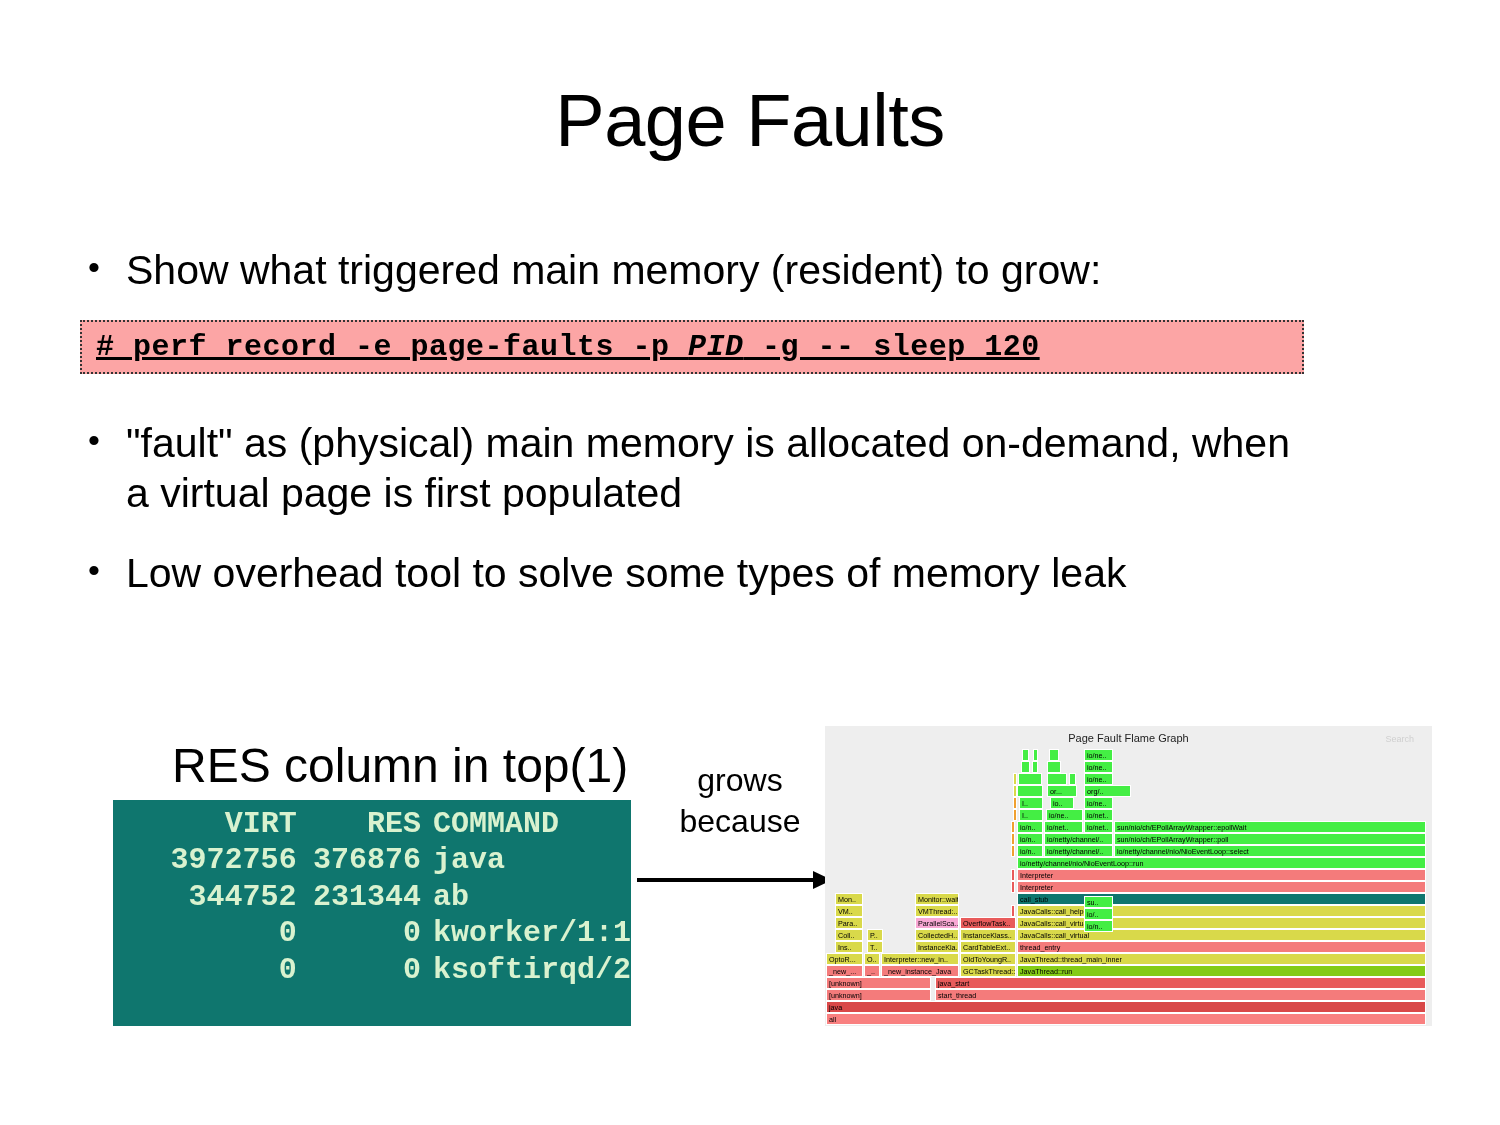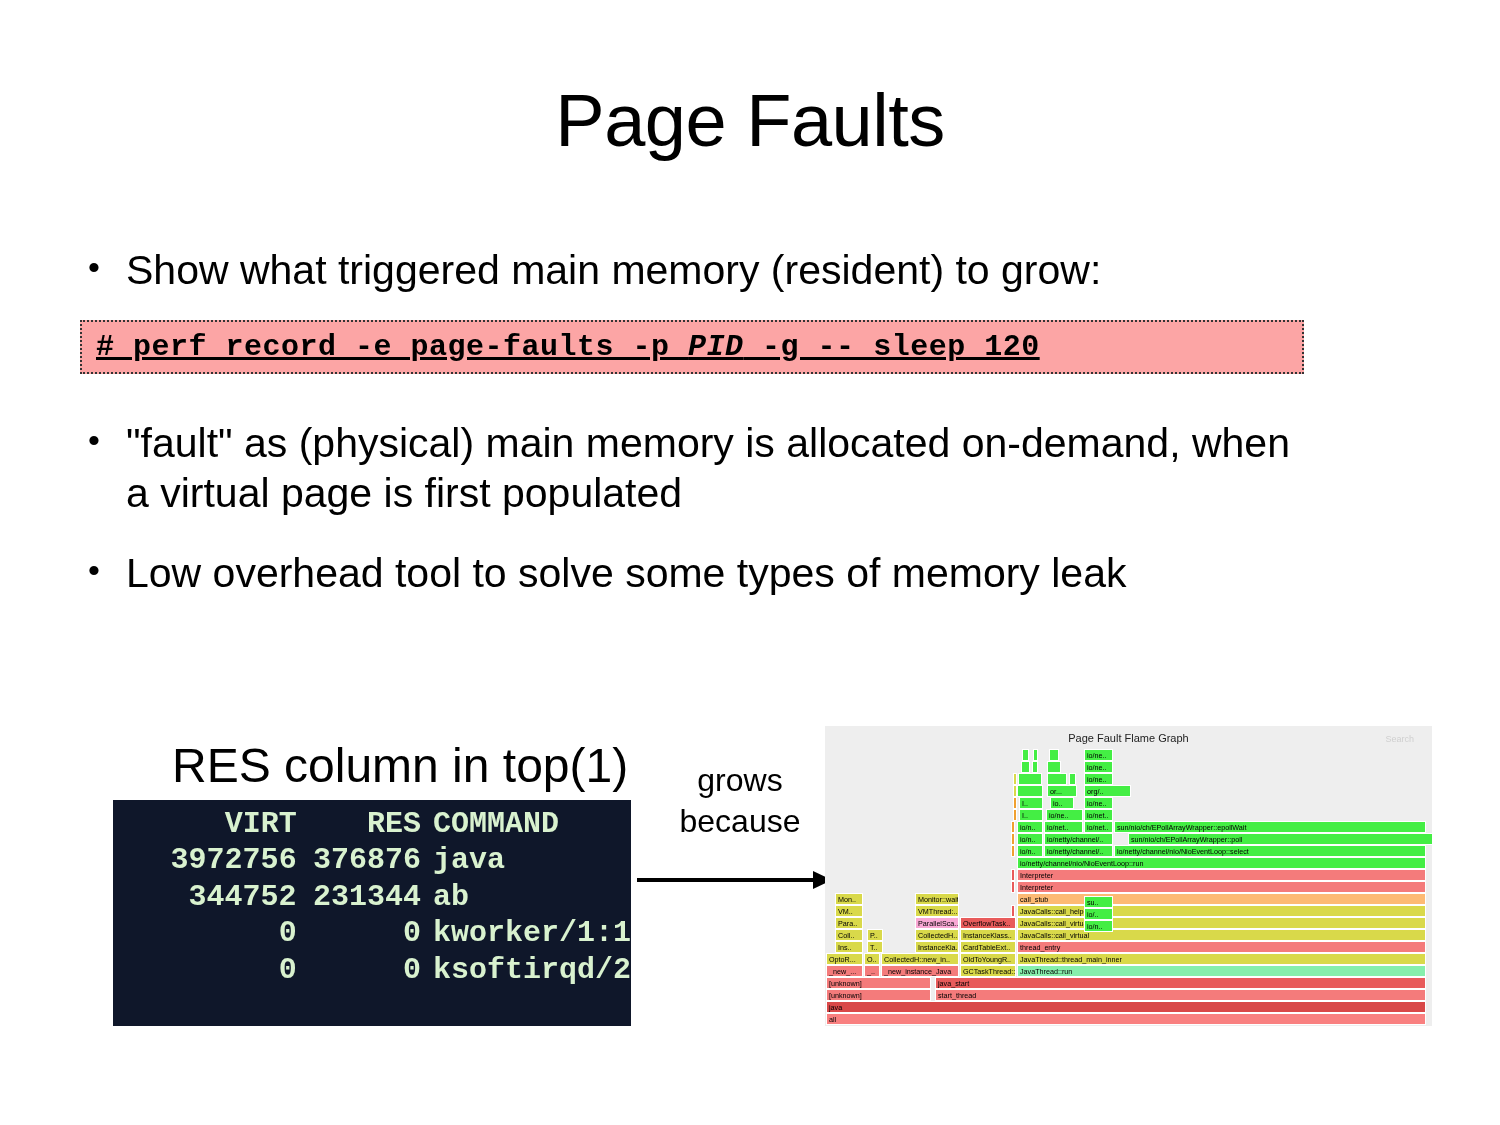--- a/index.html
+++ b/index.html
@@ -63,21 +63,21 @@
     line-height:1.28;text-align:center;width:160px;
   }
 
   
   .arrow-wrap{position:absolute;top:868px;left:637px;width:195px;height:24px;}
 
   
   .terminal{
     position:absolute;top:800px;left:113px;
     width:518px;height:226px;
-    background:#0f172a;
+    background:#0f766e;
     box-sizing:border-box;
     padding:6px 0 0 0;
     overflow:hidden;
   }
   .term-table{
     font-family:"Liberation Mono", monospace;
     font-size:30px;line-height:1.215;
     color:#d9f2cf;font-weight:700;
     border-collapse:collapse;width:100%;
   }
@@ -261,24 +261,24 @@
       <div class="fr" style="left: 1px; top: 269px; width: 600px; background: rgb(249, 128, 128);"><span>all</span></div>
       <div class="fr" style="left: 1px; top: 257px; width: 600px; background: rgb(217, 72, 72);"><span>java</span></div>
       <div class="fr" style="left: 1px; top: 245px; width: 105px; background: rgb(244, 123, 123);"><span>[unknown]</span></div>
       <div class="fr" style="left: 110px; top: 245px; width: 491px; background: rgb(244, 123, 123);"><span>start_thread</span></div>
       <div class="fr" style="left: 1px; top: 233px; width: 105px; background: rgb(244, 123, 123);"><span>[unknown]</span></div>
       <div class="fr" style="left: 110px; top: 233px; width: 491px; background: rgb(232, 91, 91);"><span>java_start</span></div>
       <div class="fr" style="left: 1px; top: 221px; width: 37px; background: rgb(244, 123, 123);"><span>_new_...</span></div>
       <div class="fr" style="left: 39px; top: 221px; width: 16px; background: rgb(244, 123, 123);"><span>_..</span></div>
       <div class="fr" style="left: 56px; top: 221px; width: 78px; background: rgb(244, 123, 123);"><span>_new_instance_Java</span></div>
       <div class="fr" style="left: 135px; top: 221px; width: 56px; background: rgb(217, 217, 74);"><span>GCTaskThread::...</span></div>
-      <div class="fr" style="left: 192px; top: 221px; width: 409px; background: #86efac;"><span>JavaThread::run</span></div>
+      <div class="fr" style="left: 192px; top: 221px; width: 409px; background: #84cc16;"><span>JavaThread::run</span></div>
       <div class="fr" style="left: 1px; top: 209px; width: 37px; background: rgb(217, 217, 74);"><span>OptoR...</span></div>
       <div class="fr" style="left: 39px; top: 209px; width: 16px; background: rgb(217, 217, 74);"><span>O..</span></div>
-      <div class="fr" style="left: 56px; top: 209px; width: 78px; background: rgb(217, 217, 74);"><span>CollectedH::new_in..</span></div>
+      <div class="fr" style="left: 56px; top: 209px; width: 78px; background: rgb(217, 217, 74);"><span>Interpreter::new_in..</span></div>
       <div class="fr" style="left: 135px; top: 209px; width: 56px; background: rgb(217, 217, 74);"><span>OldToYoungR..</span></div>
       <div class="fr" style="left: 192px; top: 209px; width: 409px; background: rgb(217, 217, 74);"><span>JavaThread::thread_main_inner</span></div>
       <div class="fr" style="left: 10px; top: 197px; width: 28px; background: rgb(217, 217, 74);"><span>Ins..</span></div>
       <div class="fr" style="left: 42px; top: 197px; width: 16px; background: rgb(217, 217, 74);"><span>T..</span></div>
       <div class="fr" style="left: 90px; top: 197px; width: 44px; background: rgb(217, 217, 74);"><span>InstanceKla..</span></div>
       <div class="fr" style="left: 135px; top: 197px; width: 56px; background: rgb(217, 217, 74);"><span>CardTableExt..</span></div>
       <div class="fr" style="left: 192px; top: 197px; width: 409px; background: rgb(244, 123, 123);"><span>thread_entry</span></div>
       <div class="fr" style="left: 10px; top: 185px; width: 28px; background: rgb(217, 217, 74);"><span>Coll..</span></div>
       <div class="fr" style="left: 42px; top: 185px; width: 16px; background: rgb(217, 217, 74);"><span>P..</span></div>
       <div class="fr" style="left: 90px; top: 185px; width: 44px; background: rgb(217, 217, 74);"><span>CollectedH..</span></div>
@@ -287,33 +287,33 @@
       <div class="fr" style="left: 10px; top: 173px; width: 28px; background: rgb(217, 217, 74);"><span>Para..</span></div>
       <div class="fr" style="left: 90px; top: 173px; width: 44px; background: #f9a8d4;"><span>ParallelSca..</span></div>
       <div class="fr" style="left: 135px; top: 173px; width: 56px; background: rgb(232, 91, 91);"><span>OverflowTask..</span></div>
       <div class="fr" style="left: 192px; top: 173px; width: 409px; background: rgb(217, 217, 74);"><span>JavaCalls::call_virtual</span></div>
       <div class="fr" style="left: 10px; top: 161px; width: 28px; background: rgb(217, 217, 74);"><span>VM..</span></div>
       <div class="fr" style="left: 90px; top: 161px; width: 44px; background: rgb(217, 217, 74);"><span>VMThread:...</span></div>
       <div class="fr" style="left: 186px; top: 161px; width: 4px; background: rgb(232, 91, 91);"><span></span></div>
       <div class="fr" style="left: 192px; top: 161px; width: 409px; background: rgb(217, 217, 74);"><span>JavaCalls::call_helper</span></div>
       <div class="fr" style="left: 10px; top: 149px; width: 28px; background: rgb(217, 217, 74);"><span>Mon..</span></div>
       <div class="fr" style="left: 90px; top: 149px; width: 44px; background: rgb(217, 217, 74);"><span>Monitor::wait</span></div>
-      <div class="fr" style="left: 192px; top: 149px; width: 409px; background: #fdba74;"><span>call_stub</span></div>
+      <div class="fr" style="left: 192px; top: 149px; width: 409px; background: #0f766e;"><span>call_stub</span></div>
       <div class="fr" style="left: 192px; top: 137px; width: 409px; background: rgb(244, 123, 123);"><span>Interpreter</span></div>
       <div class="fr" style="left: 186px; top: 137px; width: 4px; background: rgb(232, 91, 91);"><span></span></div>
       <div class="fr" style="left: 192px; top: 125px; width: 409px; background: rgb(244, 123, 123);"><span>Interpreter</span></div>
       <div class="fr" style="left: 186px; top: 125px; width: 4px; background: rgb(232, 91, 91);"><span></span></div>
       <div class="fr" style="left: 192px; top: 113px; width: 409px; background: rgb(68, 238, 68);"><span>io/netty/channel/nio/NioEventLoop::run</span></div>
       <div class="fr" style="left: 192px; top: 101px; width: 26px; background: rgb(68, 238, 68);"><span>io/n..</span></div>
       <div class="fr" style="left: 219px; top: 101px; width: 69px; background: rgb(68, 238, 68);"><span>io/netty/channel/..</span></div>
       <div class="fr" style="left: 289px; top: 101px; width: 312px; background: rgb(68, 238, 68);"><span>io/netty/channel/nio/NioEventLoop::select</span></div>
       <div class="fr" style="left: 186px; top: 101px; width: 4px; background: rgb(240, 160, 48);"><span></span></div>
       <div class="fr" style="left: 192px; top: 89px; width: 26px; background: rgb(68, 238, 68);"><span>io/n..</span></div>
       <div class="fr" style="left: 219px; top: 89px; width: 69px; background: rgb(68, 238, 68);"><span>io/netty/channel/..</span></div>
-      <div class="fr" style="left: 303px; top: 89px; width: 312px; background: rgb(68, 238, 68);"><span>sun/nio/ch/EPollArrayWrapper::poll</span></div>
+      <div class="fr" style="left: 289px; top: 89px; width: 312px; background: rgb(68, 238, 68);"><span>sun/nio/ch/EPollArrayWrapper::poll</span></div>
       <div class="fr" style="left: 186px; top: 89px; width: 4px; background: rgb(240, 160, 48);"><span></span></div>
       <div class="fr" style="left: 192px; top: 77px; width: 26px; background: rgb(68, 238, 68);"><span>io/n..</span></div>
       <div class="fr" style="left: 219px; top: 77px; width: 39px; background: rgb(68, 238, 68);"><span>io/net..</span></div>
       <div class="fr" style="left: 259px; top: 77px; width: 29px; background: rgb(68, 238, 68);"><span>io/net..</span></div>
       <div class="fr" style="left: 289px; top: 77px; width: 312px; background: rgb(68, 238, 68);"><span>sun/nio/ch/EPollArrayWrapper::epollWait</span></div>
       <div class="fr" style="left: 186px; top: 77px; width: 4px; background: rgb(240, 160, 48);"><span></span></div>
       <div class="fr" style="left: 194px; top: 65px; width: 24px; background: rgb(68, 238, 68);"><span>I..</span></div>
       <div class="fr" style="left: 221px; top: 65px; width: 37px; background: rgb(68, 238, 68);"><span>io/ne..</span></div>
       <div class="fr" style="left: 259px; top: 65px; width: 29px; background: rgb(68, 238, 68);"><span>io/net..</span></div>
       <div class="fr" style="left: 188px; top: 65px; width: 3px; background: rgb(240, 160, 48);"><span></span></div>

